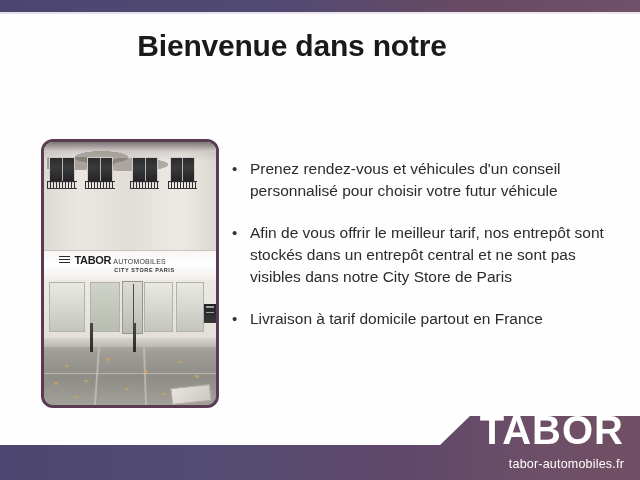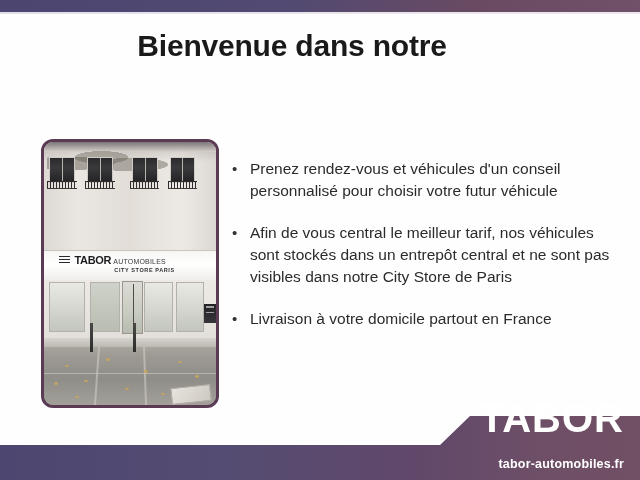--- a/index.html
+++ b/index.html
@@ -367,23 +367,22 @@
     font-size: 40px;
     font-weight: bold;
     color: #ffffff;
     letter-spacing: 1px;
     line-height: 40px;
   }
   .logo-url {
     font-size: 12.5px;
     color: #ffffff;
     letter-spacing: 0.2px;
-    margin-top: 20px;
+    margin-top: 8px;
     text-align: right;
-    font-weight: bold;
   }
 </style>
 </head>
 <body>
 
 <div class="slide">
 
   <div class="top-bar"></div>
   <div class="top-bar-hairline"></div>
 
@@ -454,26 +453,26 @@
 
   <div class="bullets">
 
     <div class="bullet-item">
       <div class="bullet-dot">•</div>
       <div class="bullet-text">Prenez rendez-vous et véhicules d'un conseil personnalisé pour choisir votre futur véhicule</div>
     </div>
 
     <div class="bullet-item">
       <div class="bullet-dot">•</div>
-      <div class="bullet-text">Afin de vous central le meilleur tarif, nos véhicules sont stockés dans un entrepôt central et ne sont pas visibles dans notre City Store de Paris</div>
+      <div class="bullet-text">Afin de vous offrir le meilleur tarif, nos entrepôt sont stockés dans un entrepôt central et ne sont pas visibles dans notre City Store de Paris</div>
     </div>
 
     <div class="bullet-item">
       <div class="bullet-dot">•</div>
-      <div class="bullet-text">Livraison à votre domicile partout en France</div>
+      <div class="bullet-text">Livraison à tarif domicile partout en France</div>
     </div>
 
   </div>
 
   <div class="footer">
     <div class="footer-band"></div>
     <div class="footer-logo">
       <div class="logo-word">
         <span class="logo-text">TABOR</span>
       </div>

